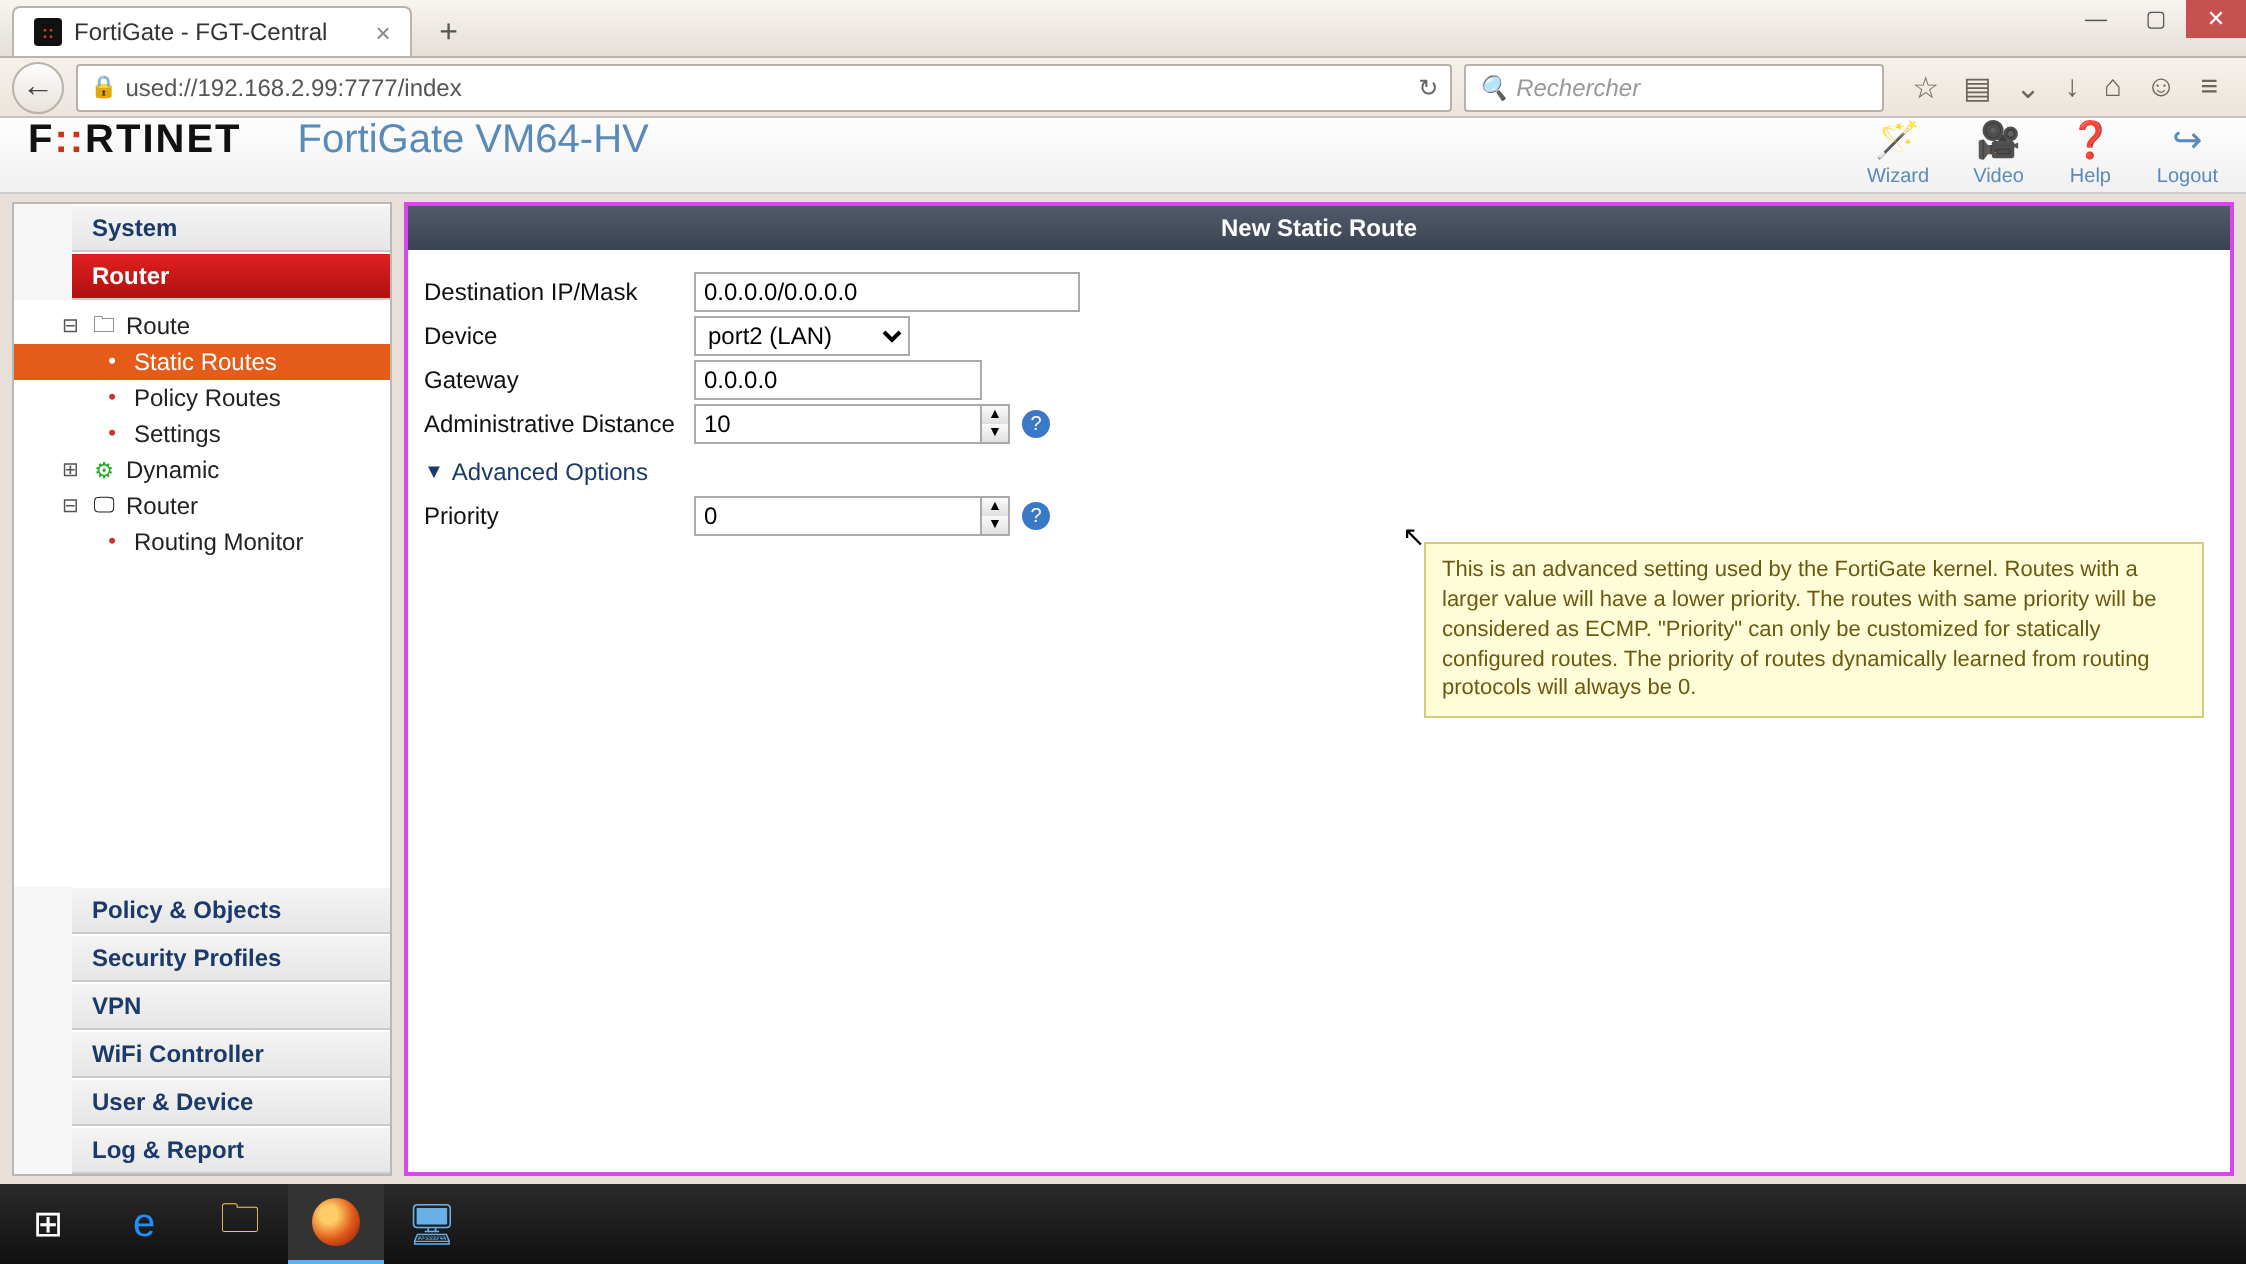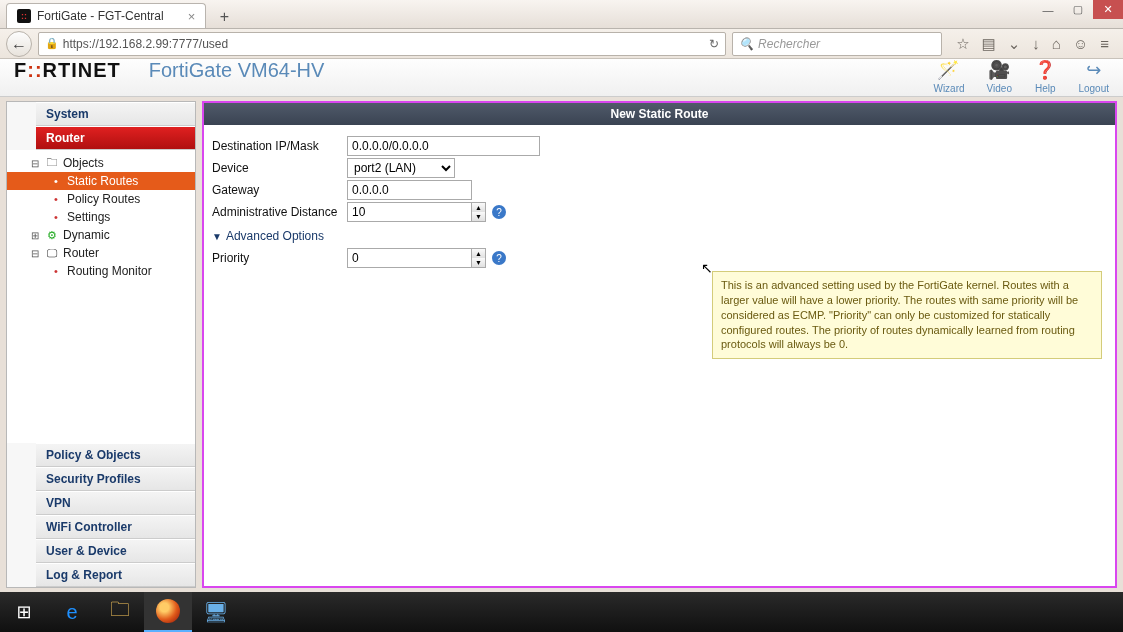--- a/index.html
+++ b/index.html
@@ -50,21 +50,21 @@
 
 
 .main { flex: 1; margin: 4px 6px 4px 6px; border: 2px solid #d946ef; background: #fff; position:relative; }
 .main-header { height: 22px; background: linear-gradient(#505a6a,#3a4352); color: #fff; font-size: 12px; text-align: center; line-height: 22px; font-weight:bold; }
 .form { padding: 10px 8px; font-size: 12px; }
 .form-row { display:flex; align-items:center; height: 22px; }
 .form-label { width: 135px; color: #111; }
 .form-input { height: 20px; border: 1px solid #aaa; padding: 0 4px; font-size:12px; background:#fff; }
 .w190 { width: 193px; }
 .w113 { width: 108px; }
-.w125 { width: 125px; }
+.w125 { width: 144px; }
 .w240 { width: 245px; }
 .spinner-btns { display:inline-flex; flex-direction:column; border:1px solid #aaa; border-left:none; height:20px; width:14px; }
 .spinner-btns span { flex:1; font-size:7px; text-align:center; line-height:9px; background:linear-gradient(#fafafa,#e0e0e0); }
 .help-ico { width:14px; height:14px; border-radius:50%; background:#3a78c8; color:#fff; font-size:10px; display:inline-flex; align-items:center; justify-content:center; margin-left:6px; cursor:pointer; }
 .char-count { margin-left:8px; color:#555; font-size:11px; }
 .adv-toggle { display:flex; align-items:center; gap:4px; color:#1a3a6a; font-size:12px; padding:6px 0 4px 0; cursor:pointer; }
 .adv-toggle .tri { color:#1a3a6a; font-size:10px; }
 
 .tooltip { position:absolute; left:508px; top:168px; width:390px; background:#fffcd8; border:1px solid #d4cc7a; padding:6px 8px; font-size:11px; color:#6a5a10; line-height:1.35; z-index:5; }
 .cursor { position:absolute; left:497px; top:157px; font-size:14px; color:#000; z-index:6; pointer-events:none; }
@@ -97,21 +97,21 @@
     <span>FortiGate - FGT-Central</span>
     <span class="tab-close">×</span>
   </div>
   <div class="new-tab">+</div>
 </div>
 
 <div class="url-bar">
   <div class="nav-back">←</div>
   <div class="url-field">
     <span class="lock">🔒</span>
-    <span>https://192.168.2.99:7777/used</span>
+    <span>used://192.168.2.99:7777/index</span>
     <span class="reload">↻</span>
   </div>
   <div class="search-field">
     <span>🔍</span>
     <span>Rechercher</span>
   </div>
   <div class="toolbar-icons">
     <span>☆</span>
     <span>▤</span>
     <span>⌄</span>
@@ -146,21 +146,21 @@
 </div>
 
 <div class="fg-body">
   <div class="sidebar">
     <div class="sidebar-section">System</div>
     <div class="sidebar-section active">Router</div>
     <div class="tree">
       <div class="tree-item">
         <span class="tree-toggle">⊟</span>
         <span class="tree-ico">🗀</span>
-        <span>Objects</span>
+        <span>Route</span>
       </div>
       <div class="tree-item lvl2 active">
         <span class="tree-ico">•</span>
         <span>Static Routes</span>
       </div>
       <div class="tree-item lvl2">
         <span class="tree-ico" style="color:#c33;">•</span>
         <span>Policy Routes</span>
       </div>
       <div class="tree-item lvl2">

